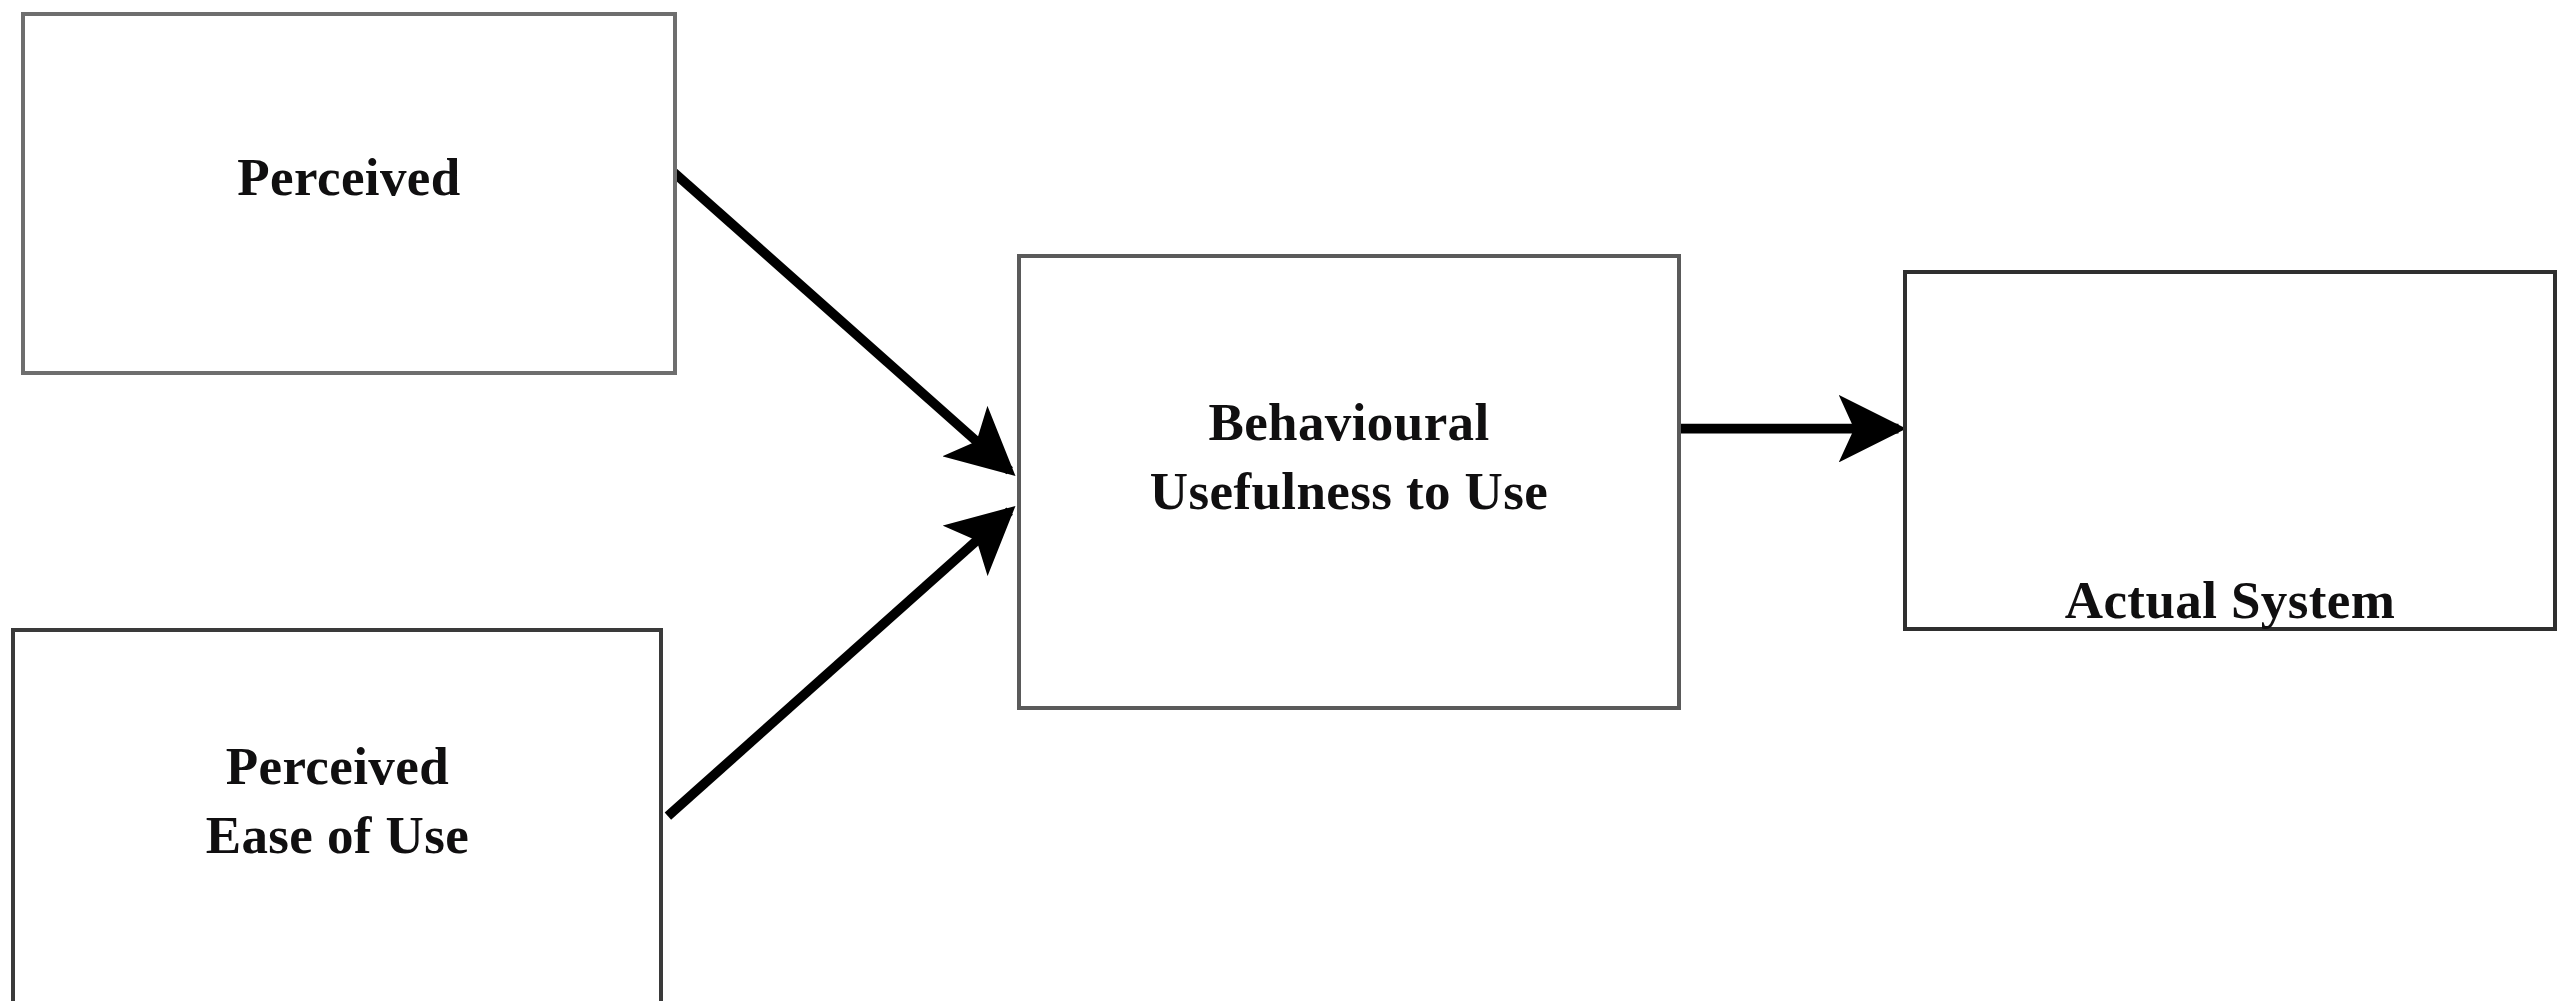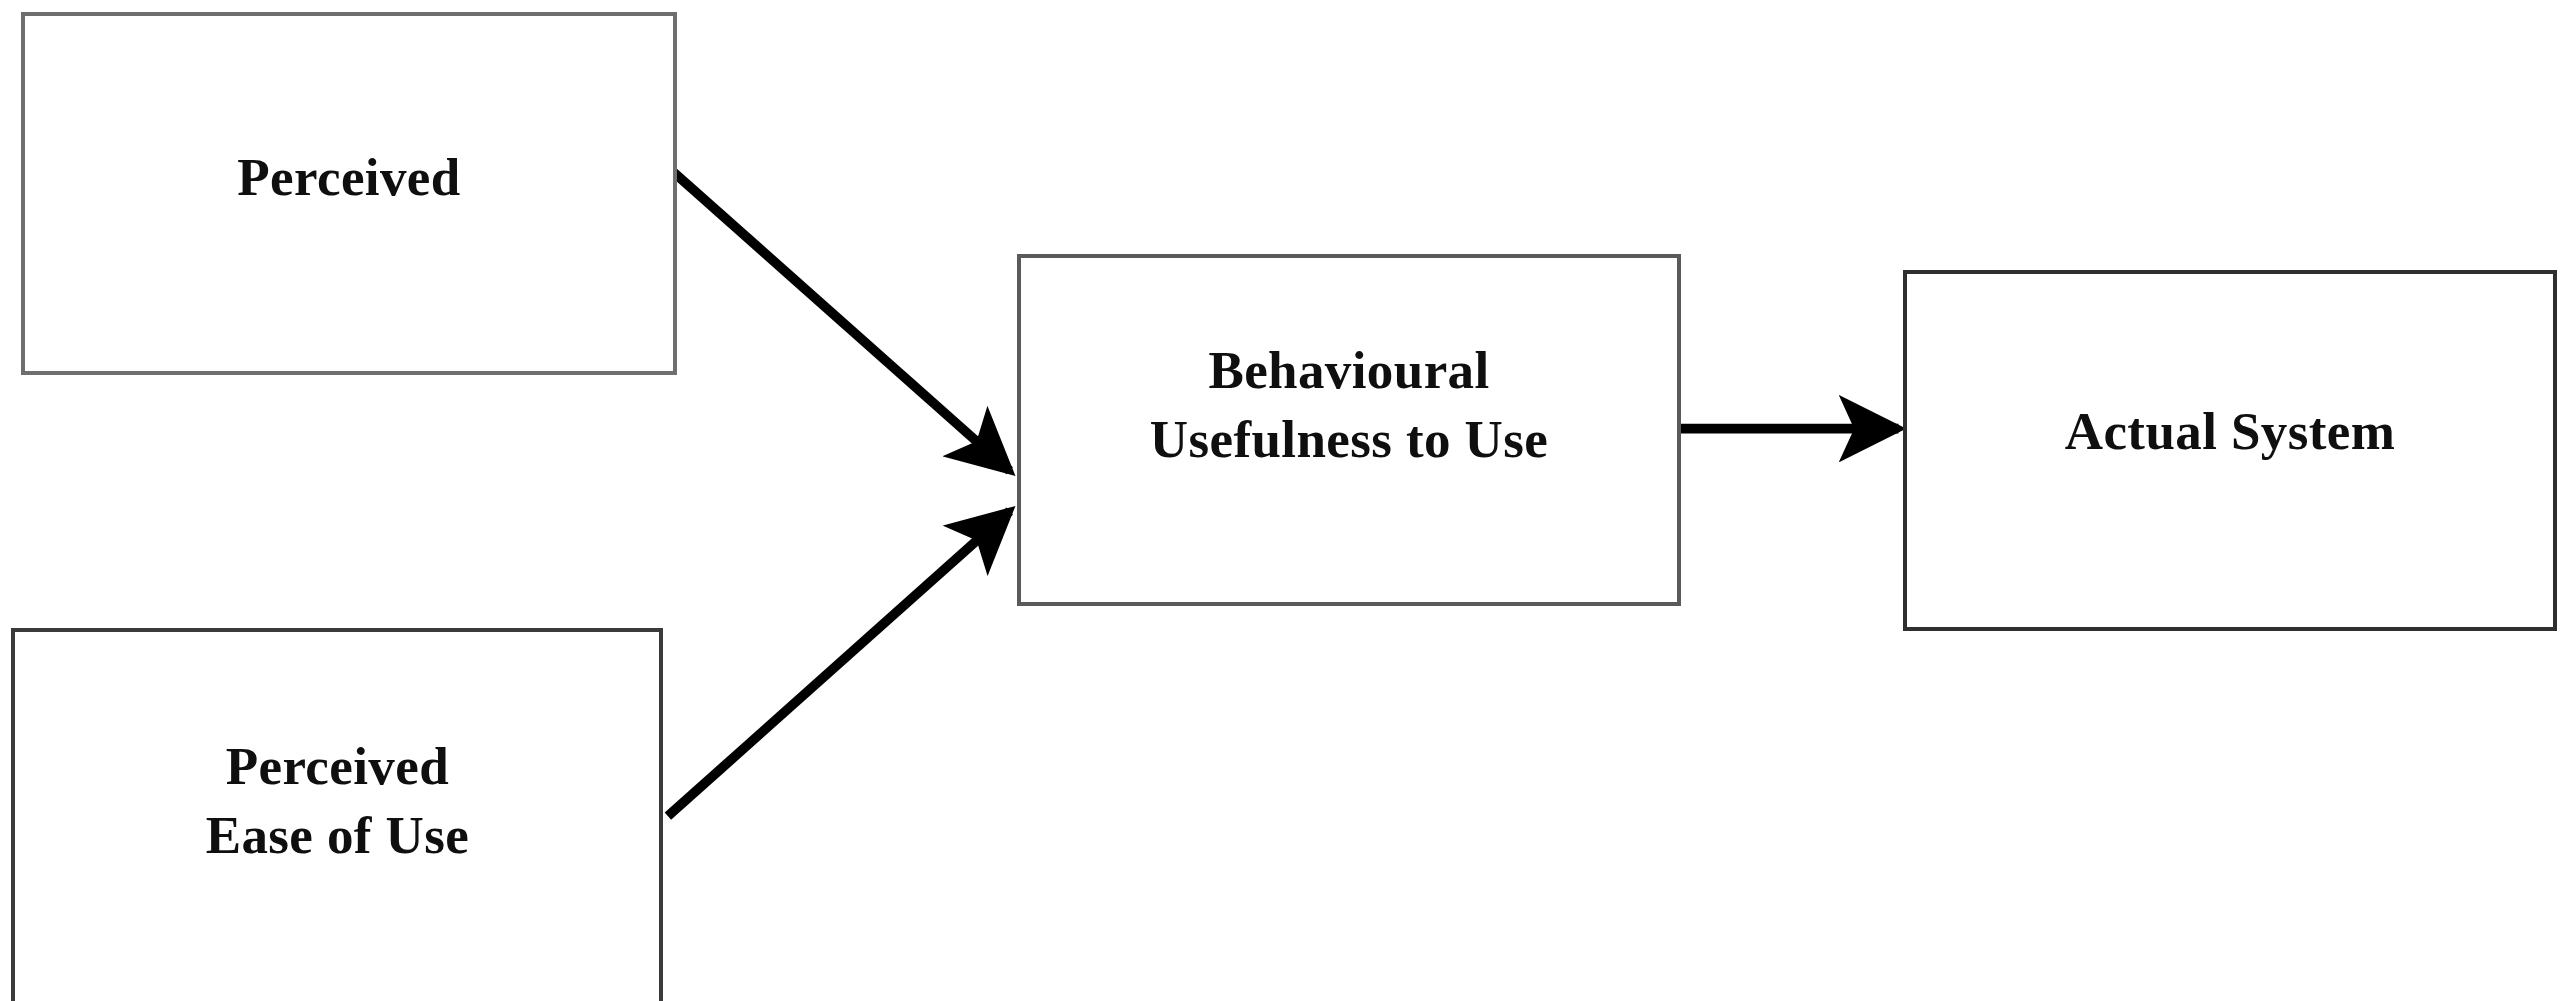--- a/index.html
+++ b/index.html
@@ -43,28 +43,29 @@
   #node-perceived-usefulness .stack { margin-top: -32px; }
 
   #node-perceived-ease-of-use {
     left: 11.4px;  top: 628px;  width: 652px;  height: 374px;
     border: 4.4px solid #3a3a3a;
     border-bottom: none;
   }
   #node-perceived-ease-of-use .stack { margin-top: -32px; }
 
   #node-behavioural-intention {
-    left: 1017px; top: 254px; width: 664px; height: 352px;
+    left: 1017px; top: 254px; width: 664px; height: 456px;
     border: 4.4px solid #5a5a5a;
   }
   #node-behavioural-intention .stack { margin-top: -51px; }
 
   #node-actual-system-use {
     left: 1903px; top: 270px; width: 654px; height: 361px;
     border: 4.4px solid #2f2f2f;
+    justify-content: flex-end;
   }
   #node-actual-system-use .stack { margin-top: -39px; }
 
   #edges {
     position: absolute;
     left: 0; top: 0;
     width: 2576px;
     height: 1002px;
     pointer-events: none;
   }

